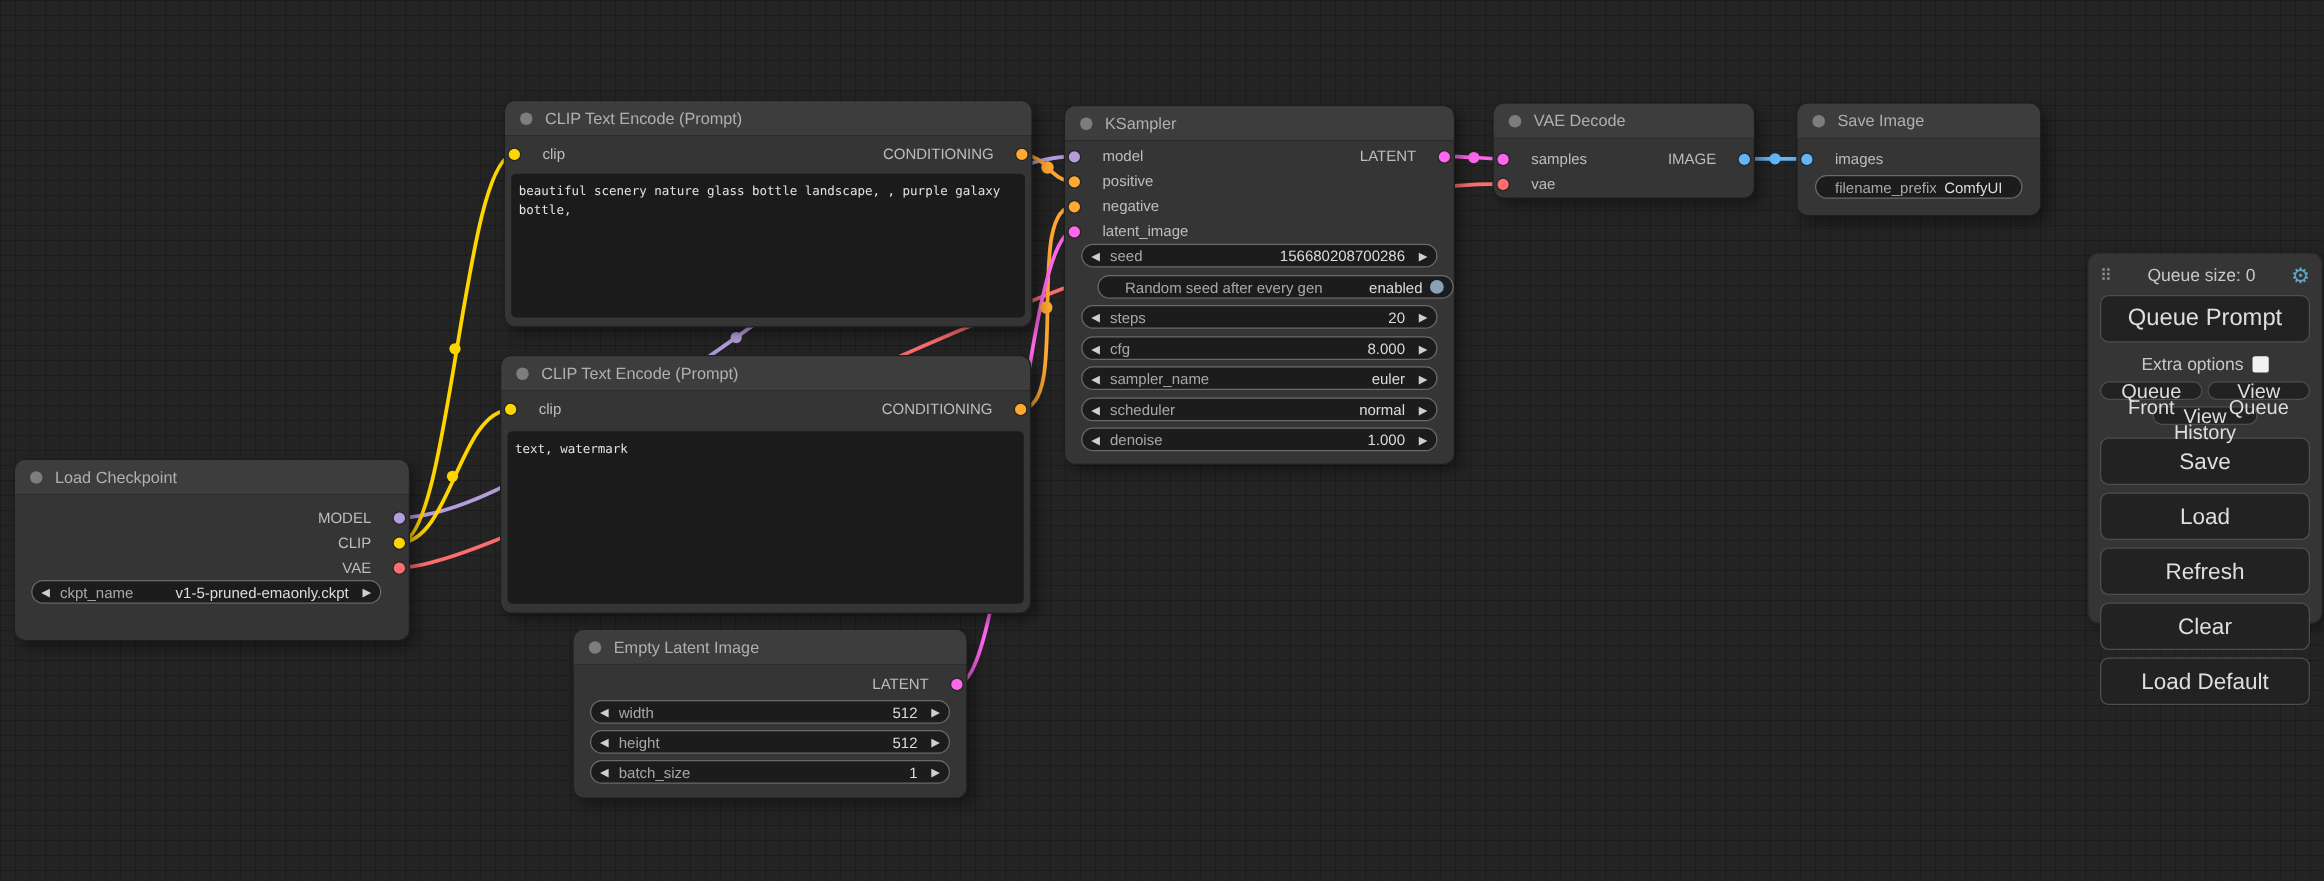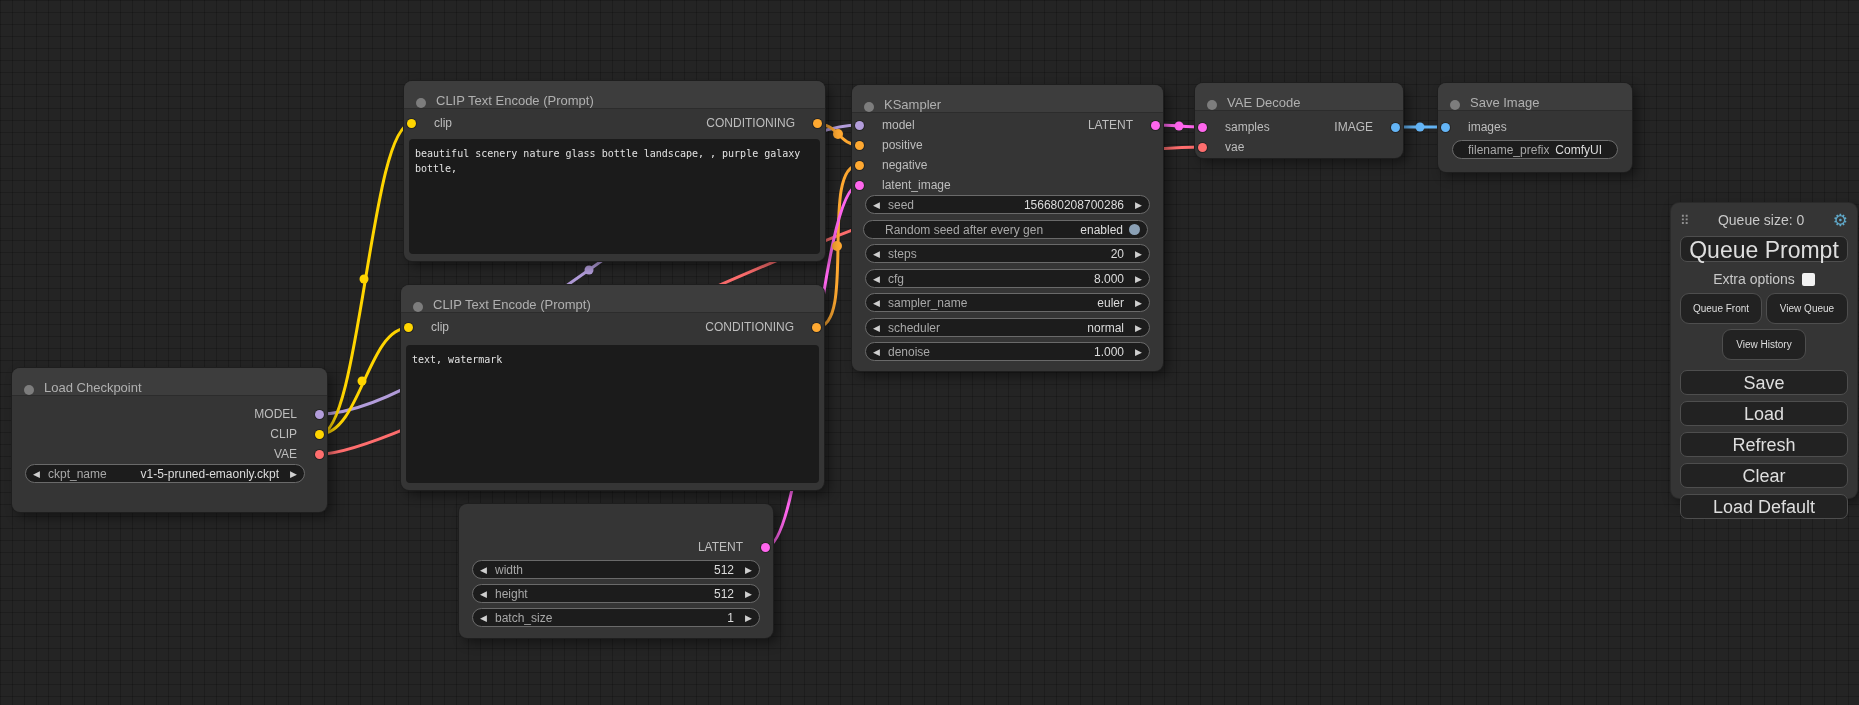--- a/index.html
+++ b/index.html
@@ -14,21 +14,21 @@
   }
   svg.links{position:absolute;left:0;top:0;z-index:1;}
   svg.links path{fill:none;stroke-width:3;stroke-linecap:round;}
   .lk-model{stroke:#b39ddb}.lk-clip{stroke:#ffd500}.lk-vae{stroke:#ff6e6e}
   .lk-cond{stroke:#ffa931}.lk-latent{stroke:#ff66ee}.lk-image{stroke:#64b5f6}
   .ld-model{fill:#b39ddb}.ld-clip{fill:#ffd500}.ld-vae{fill:#ff6e6e}
   .ld-cond{fill:#ffa931}.ld-latent{fill:#ff66ee}.ld-image{fill:#64b5f6}
 
   .node{position:absolute;z-index:2;background:#353535;border-radius:8px;
     box-shadow:0 0 0 1px #1e1e1e, 5px 5px 12px rgba(0,0,0,.45);}
-  .node-title{height:28px;display:flex;align-items:flex-end;gap:10px;padding:0 12px;
+  .node-title{height:28px;display:flex;align-items:center;gap:10px;padding:0 12px;
     font-size:13px;color:#b0b0b0;background:#3d3d3d;border-bottom:1px solid #2c2c2c;
     border-radius:8px 8px 0 0;box-sizing:border-box;}
   .title-dot{width:10px;height:10px;border-radius:50%;background:#7d7d7d;flex:none;}
   .prow{position:absolute;left:0;right:0;height:20px;display:flex;align-items:center;
     gap:18px;font-size:12px;color:#bdbdbd;padding:0 3px;box-sizing:border-box;}
   .prow.out{flex-direction:row-reverse;}
   .pdot{width:9px;height:9px;border-radius:50%;flex:none;box-shadow:0 0 0 1px rgba(0,0,0,.3);}
   .c-model{background:#b39ddb}.c-clip{background:#ffd500}.c-vae{background:#ff6e6e}
   .c-cond{background:#ffa931}.c-latent{background:#ff66ee}.c-image{background:#64b5f6}
   .spacer{flex:1;}
@@ -47,27 +47,27 @@
   .panel{position:absolute;z-index:3;left:1671px;top:203px;width:186px;height:295px;
     background:#353535;border-radius:8px;box-shadow:0 0 0 1px #2a2a2a,4px 4px 12px rgba(0,0,0,.5);
     box-sizing:border-box;padding:7px 9px;color:#cfcfcf;}
   .panel-head{display:flex;align-items:center;height:20px;margin-bottom:6px;}
   .drag-handle{color:#909090;font-size:13px;cursor:grab;}
   .qsize{flex:1;text-align:center;font-size:14px;color:#c8c8c8;}
   .gear{color:#5fa8c9;font-size:17px;cursor:pointer;line-height:1;}
   .btn{display:block;width:100%;box-sizing:border-box;background:#222;
     border:1px solid #4e4e4e;border-radius:7px;color:#dedede;text-align:center;
     font-family:"Liberation Sans",sans-serif;cursor:pointer;}
-  .btn-big{height:25px;font-size:18px;line-height:23px;margin-bottom:6px;}
-  .btn-queue{height:26px;font-size:23px;line-height:24px;margin-bottom:8px;}
+  .btn-big{height:38px;font-size:18px;line-height:23px;margin-bottom:6px;}
+  .btn-queue{height:38px;font-size:19px;line-height:24px;margin-bottom:8px;}
   .extra-row{display:flex;align-items:center;justify-content:center;gap:7px;
     font-size:14px;height:18px;margin-bottom:5px;color:#c8c8c8;}
   .checkbox{width:13px;height:13px;background:#f2f2f2;border-radius:2px;}
   .pill-row{display:flex;gap:4px;margin-bottom:5px;}
-  .btn-pill{height:31px;font-size:10px;line-height:13px;border-radius:9px;flex:1;}
+  .btn-pill{height:15px;font-size:16px;line-height:13px;border-radius:9px;flex:1;}
   .btn-pill.solo{flex:none;width:84px;margin:0 auto 10px auto;display:block;text-align:center;}
 </style>
 </head>
 <body>
 
 <div id="canvas">
 
   <svg class="links" width="1859" height="705">
     <path class="lk-model" d="M320,414 C450,414 729,125 859,125"></path>
     <path class="lk-clip" d="M320,434 C360,434 371,124 411,124"></path>
@@ -167,21 +167,21 @@
     <div class="prow" style="top:90px">
       <span class="pdot c-latent"></span>
       <span>latent_image</span>
     </div>
     <div class="widget" style="left:13px;top:110px;width:285px">
       <span class="warrow">◀</span>
       <span class="wlabel">seed</span>
       <span class="wvalue">156680208700286</span>
       <span class="warrow r">▶</span>
     </div>
-    <div class="widget" style="left:11px;top:135px;width:285px">
+    <div class="widget" style="left:26px;top:135px;width:285px">
       <span class="wlabel" style="margin-left:14px">Random seed after every gen</span>
       <span class="wvalue" style="margin-right:0">enabled</span>
       <span class="toggle"></span>
     </div>
     <div class="widget" style="left:13px;top:159px;width:285px">
       <span class="warrow">◀</span>
       <span class="wlabel">steps</span>
       <span class="wvalue">20</span>
       <span class="warrow r">▶</span>
     </div>
@@ -238,20 +238,24 @@
       <span class="pdot c-image"></span>
       <span>images</span>
     </div>
     <div class="widget" style="left:14px;top:57px;width:166px">
       <span class="wlabel" style="margin-left:8px">filename_prefix</span>
       <span class="wvalue" style="margin-right:8px">ComfyUI</span>
     </div>
   </div>
 
   <div class="node" style="left:459px;top:504px;width:314px;height:134px">
+    <div class="node-title">
+      <span class="title-dot"></span>
+      <span>Empty Latent Image</span>
+    </div>
     <div class="prow out" style="top:33px">
       <span class="pdot c-latent"></span>
       <span>LATENT</span>
     </div>
     <div class="widget" style="left:13px;top:56px;width:288px">
       <span class="warrow">◀</span>
       <span class="wlabel">width</span>
       <span class="wvalue">512</span>
       <span class="warrow r">▶</span>
     </div>

